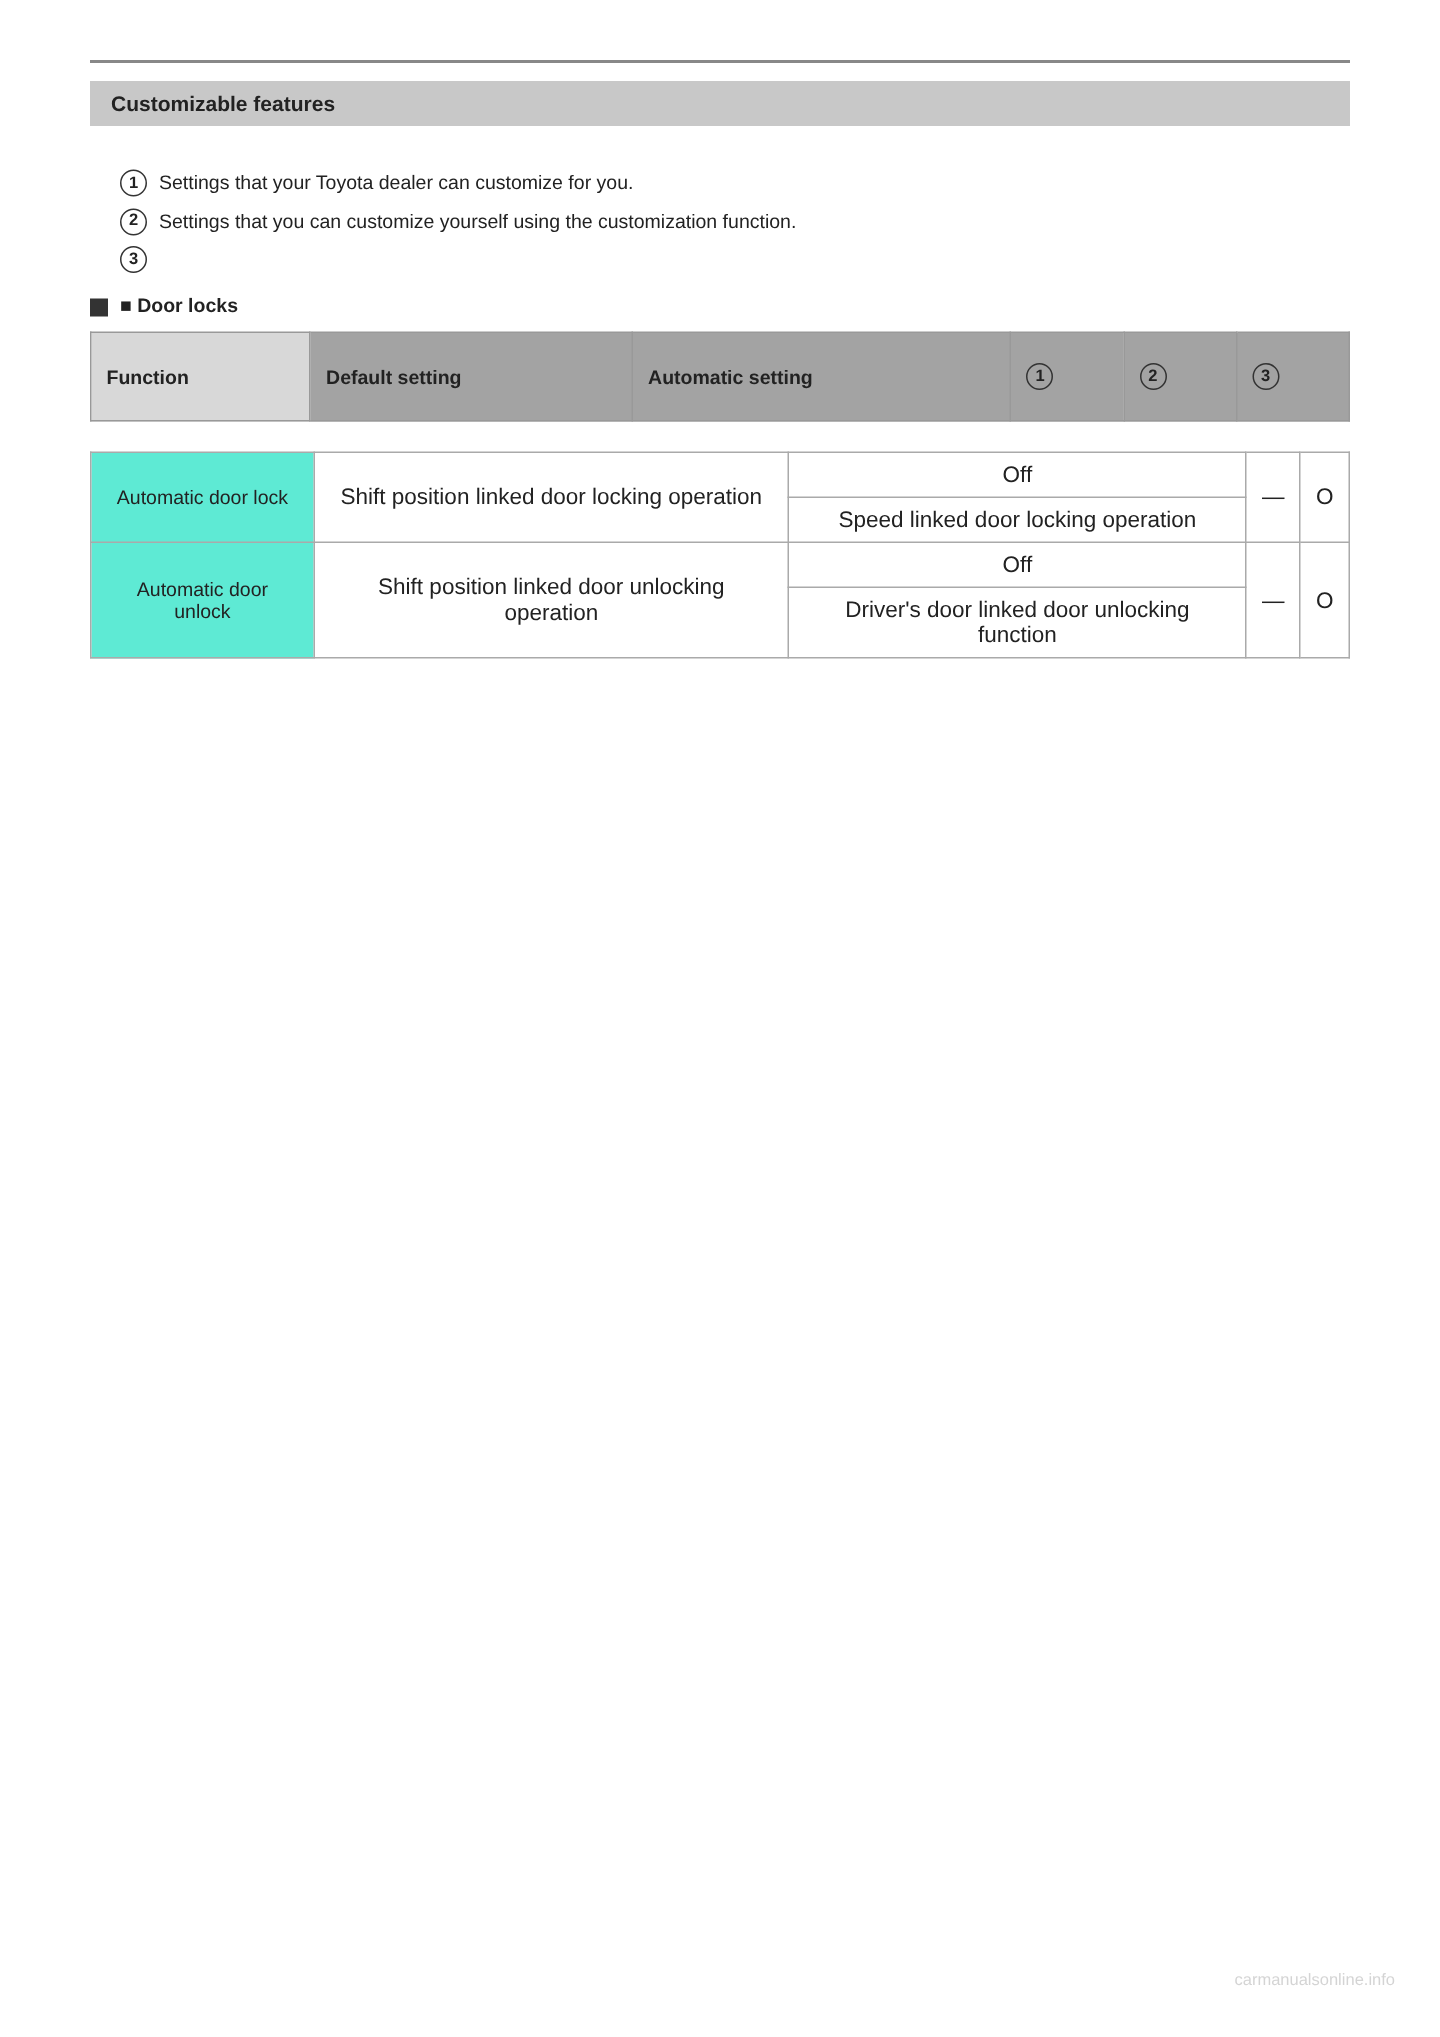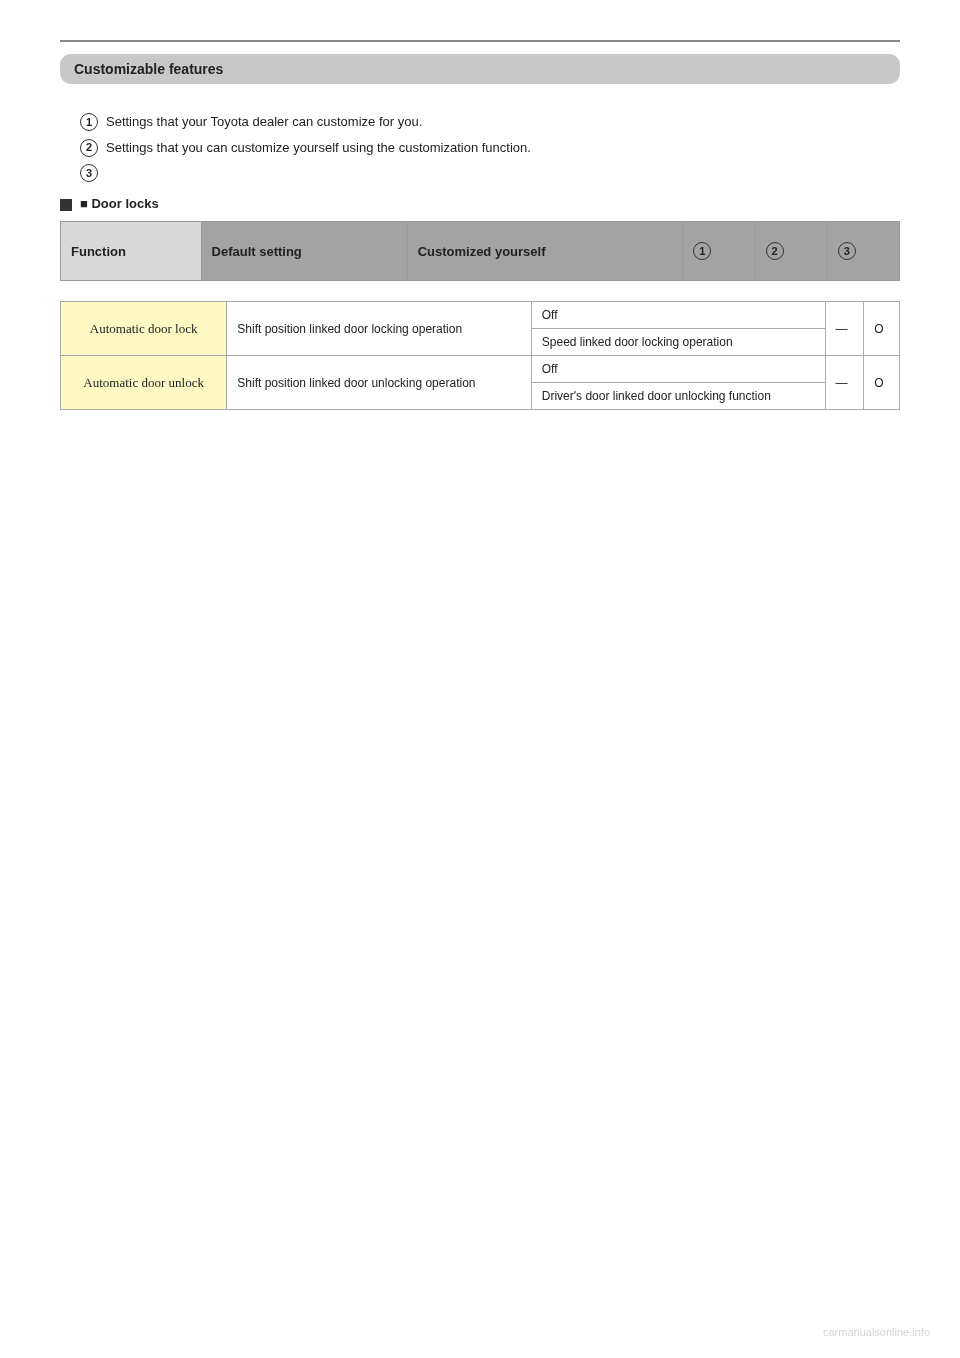--- a/index.html
+++ b/index.html
@@ -32,21 +32,20 @@
     }
 
     .section-header {
       background: #c8c8c8;
       padding: 7px 14px;
       font-weight: bold;
       font-size: 14px;
       margin-bottom: 18px;
       display: inline-block;
       width: 100%;
-      border-radius: 11px;
     }
 
     .bullet-list {
       margin: 10px 0 10px 20px;
       list-style: none;
     }
 
     .bullet-item {
       display: flex;
       align-items: flex-start;
@@ -114,34 +113,34 @@
     
     .feature-table {
       width: 100%;
       border-collapse: collapse;
       margin-top: 18px;
     }
 
     .feature-table th, .feature-table td {
       border: 1px solid #aaa;
       padding: 6px 10px;
-      font-size: 12px;
+      font-size: 15px;
+      text-align: center;
       vertical-align: middle;
     }
 
     .feature-table .row-label {
       text-align: center;
-      background: #fef9c3;
-      font-size: 13px;
-      font-family: Liberation Serif, serif;
+      background: #5eead4;
+      font-size: 13px;
     }
 
     .footer-img-area {
       position: absolute;
-      bottom: 20px;
+      bottom: 32px;
       right: 30px;
       opacity: 0.5;
       font-size: 11px;
       color: #aaa;
     }
   </style>
 </head>
 <body>
 
 <div class="page-container">
@@ -168,21 +167,21 @@
     <span class="black-square"></span>
     <span>■ Door locks</span>
   </div>
 
   
   <table class="main-table">
     <thead>
       <tr>
         <th class="col-function">Function</th>
         <th>Default setting</th>
-        <th>Customized yourself</th>
+        <th>Automatic setting</th>
         <th>
           <span style="display:inline-flex;align-items:center;justify-content:center;width:18px;height:18px;border:1.5px solid #333;border-radius:50%;font-size:11px;font-weight:bold;">1</span>
         </th>
         <th>
           <span style="display:inline-flex;align-items:center;justify-content:center;width:18px;height:18px;border:1.5px solid #333;border-radius:50%;font-size:11px;font-weight:bold;">2</span>
         </th>
         <th>
           <span style="display:inline-flex;align-items:center;justify-content:center;width:18px;height:18px;border:1.5px solid #333;border-radius:50%;font-size:11px;font-weight:bold;">3</span>
         </th>
       </tr>

